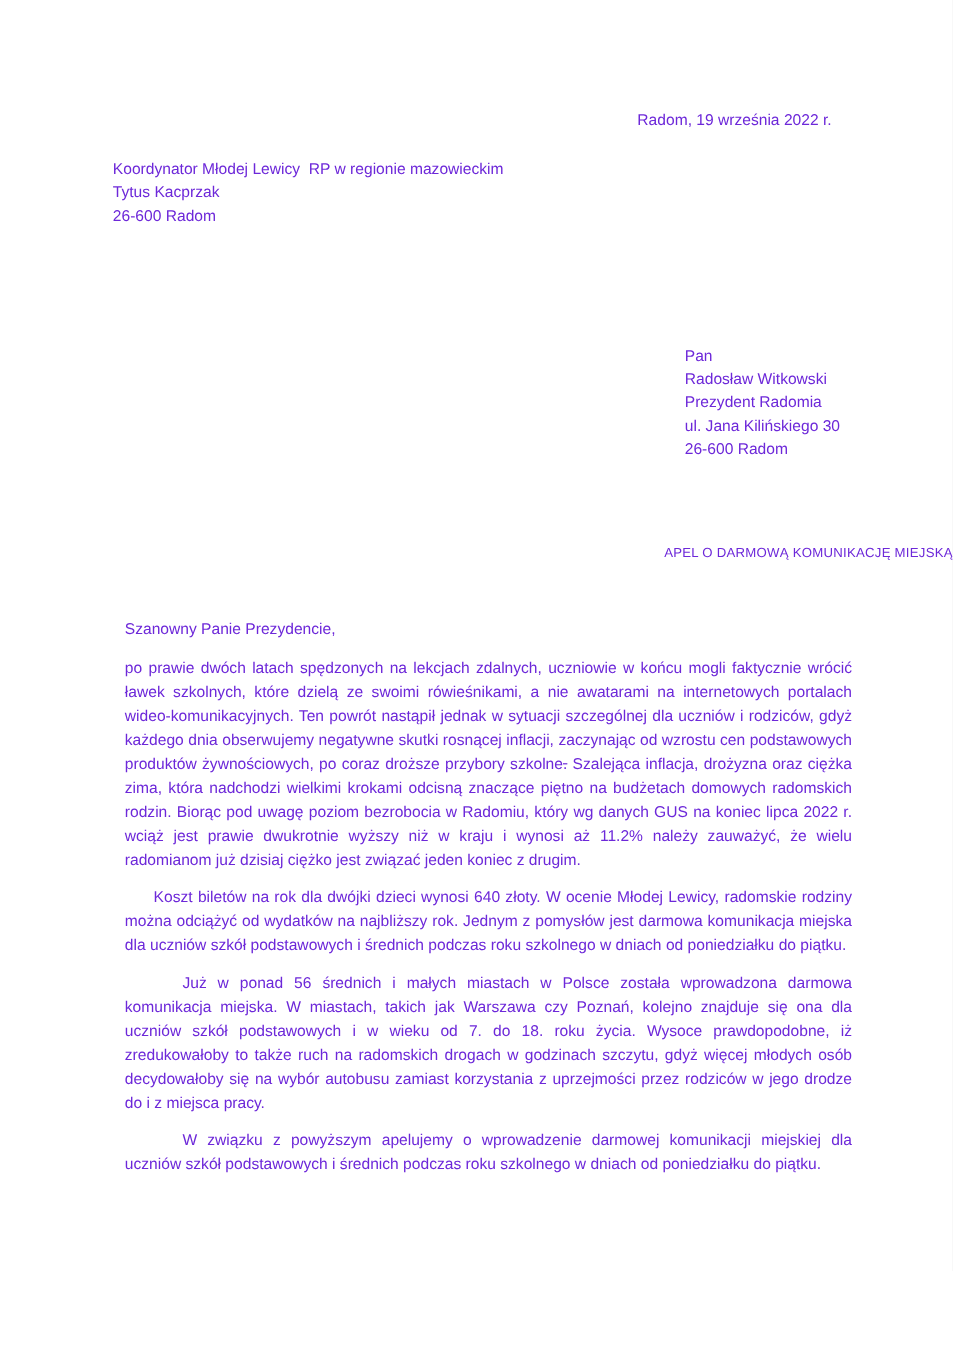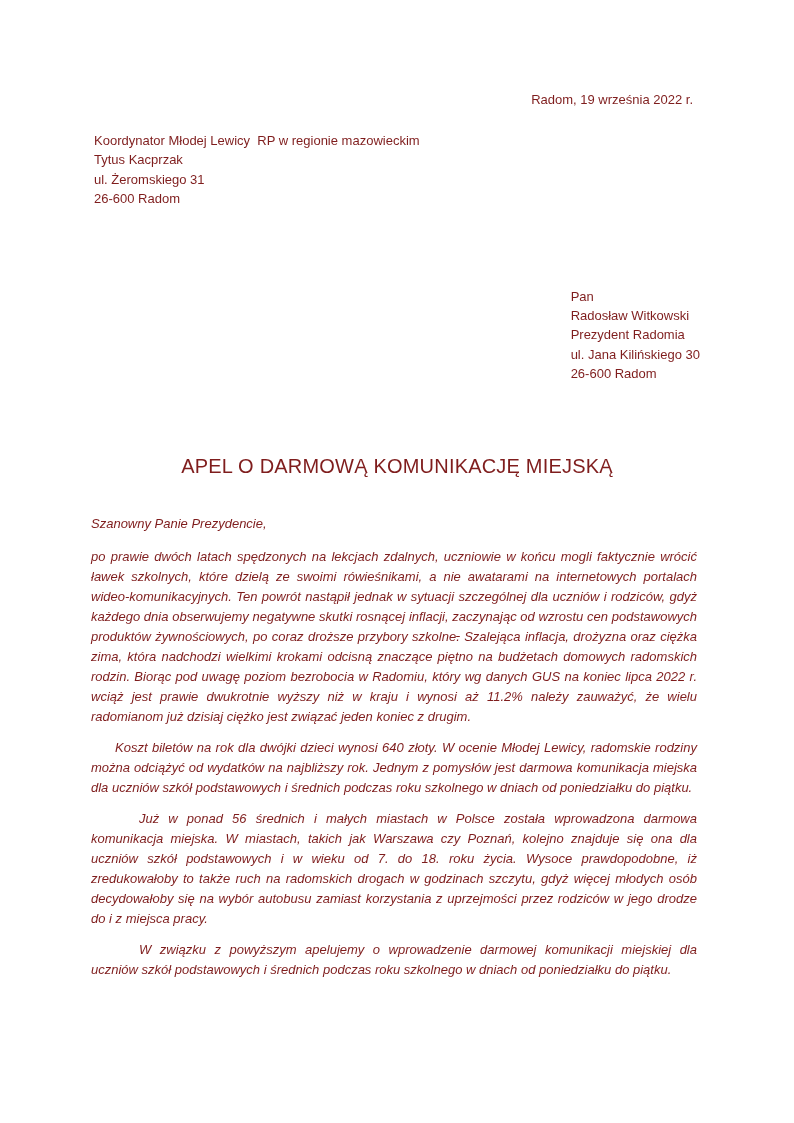--- a/index.html
+++ b/index.html
@@ -8,21 +8,21 @@
     padding: 0;
     background: #e9e9e9;
   }
   .page {
     position: relative;
     width: 794px;
     height: 1123px;
     margin: 0 auto;
     background: #ffffff;
     font-family: "Liberation Sans", sans-serif;
-    color: #7f1d1d;
+    color: #6d28d9;
     font-size: 13px;
     overflow: hidden;
   }
   .date {
     position: absolute;
     top: 92px;
     right: 101px;
     white-space: pre;
   }
   .sender {
@@ -37,31 +37,30 @@
     top: 287px;
     right: 94px;
     text-align: left;
     line-height: 19.2px;
   }
   .letter-title {
     position: absolute;
     top: 455px;
     left: 0;
     width: 100%;
-    text-align: center;
-    font-size: 20px;
+    text-align: right;
+    font-size: 11px;
     letter-spacing: 0.2px;
   }
   .body-text {
     position: absolute;
     top: 514px;
-    left: 91px;
+    left: 104px;
     width: 606px;
     line-height: 20px;
-    font-style: italic;
   }
   .greeting {
     margin: 0 0 13px 0;
   }
   .p {
     margin: 0 0 11px 0;
     text-align: justify;
   }
   .indent-sm { text-indent: 24px; }
   .indent-lg { text-indent: 48px; }
@@ -70,21 +69,20 @@
 </head>
 <body>
 
 <div class="page">
 
   <div class="date">Radom, 19 września 2022 r.</div>
 
   <div class="sender">
     <div>Koordynator Młodej Lewicy  RP w regionie mazowieckim</div>
     <div>Tytus Kacprzak</div>
-    <div>ul. Żeromskiego 31</div>
     <div>26-600 Radom</div>
   </div>
 
   <div class="recipient">
     <div>Pan</div>
     <div>Radosław Witkowski</div>
     <div>Prezydent Radomia</div>
     <div>ul. Jana Kilińskiego 30</div>
     <div>26-600 Radom</div>
   </div>

